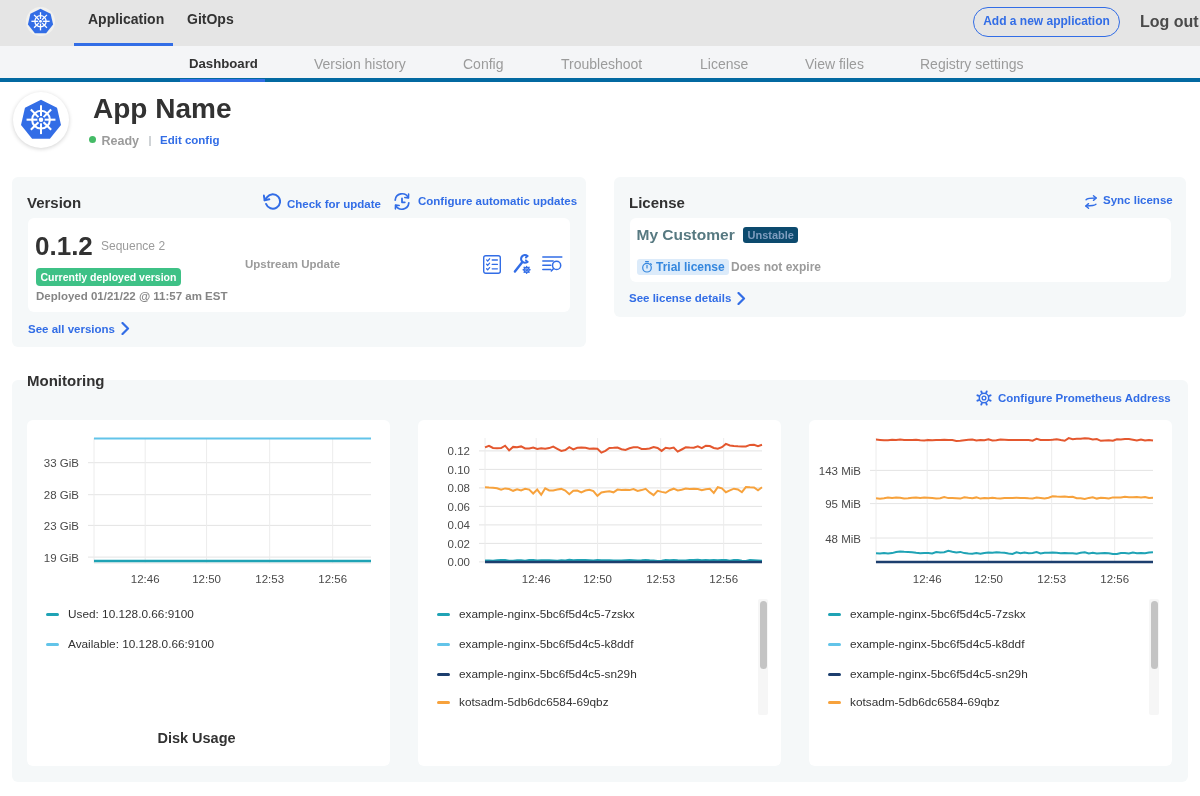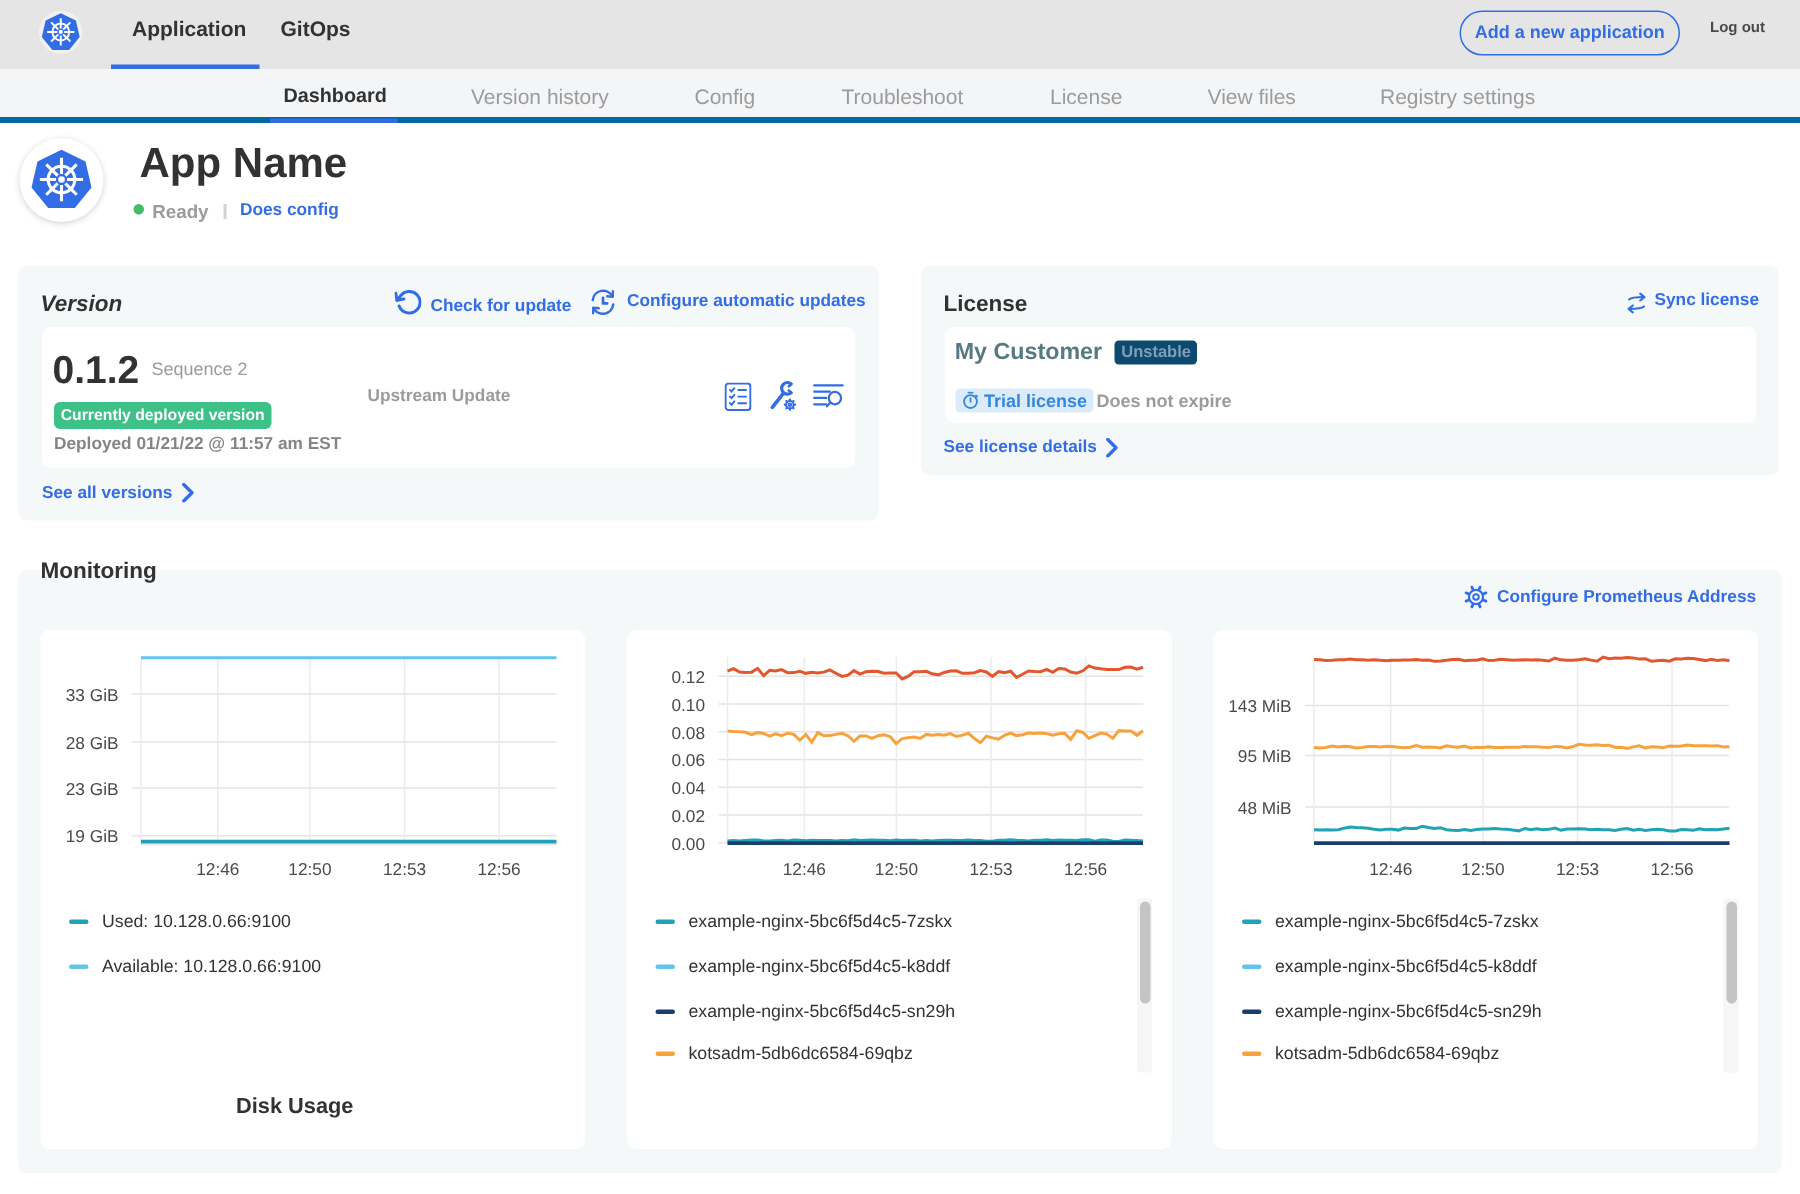--- a/index.html
+++ b/index.html
@@ -7,21 +7,21 @@
 .abs { position:absolute; }
 body { position:relative; }
 
 
 #topnav { position:absolute; left:0; top:0; width:1200px; height:46px; background:#e5e5e5; }
 #topnav .navlink { position:absolute; top:11px; font-size:14px; font-weight:700; color:#323232; }
 #appTab { left:88px; }
 #gitTab { left:187px; }
 #appTabBar { position:absolute; left:74px; top:43px; width:99px; height:3px; background:#326de6; }
 #addBtn { position:absolute; left:973px; top:7px; width:147px; height:30px; border:1.5px solid #326de6; border-radius:16px; color:#326de6; font-size:12px; font-weight:700; text-align:center; line-height:27px; }
-#logout { position:absolute; left:1140px; top:13px; font-size:10px; font-weight:700; color:#4a4a4a; white-space:nowrap; }
+#logout { position:absolute; left:1140px; top:13px; font-size:16px; font-weight:700; color:#4a4a4a; white-space:nowrap; }
 
 
 #subnav { position:absolute; left:0; top:46px; width:1200px; height:36px; background:#f4f5f7; border-bottom:4px solid #0369a1; }
 .tab { position:absolute; top:0; height:36px; line-height:36px; font-size:14px; font-weight:400; color:#9b9b9b; }
 .tab.active { color:#323232; font-weight:700; font-size:13.2px; }
 
 
 #bigLogo { position:absolute; left:13px; top:92px; width:56px; height:56px; border-radius:50%; background:#fff; box-shadow:0 1px 4px rgba(0,0,0,.18); display:flex; align-items:center; justify-content:center; }
 #appName { position:absolute; left:93px; top:93px; font-size:28px; font-weight:800; color:#323232; }
 #readyDot { position:absolute; left:88.5px; top:136px; width:7px; height:7px; border-radius:50%; background:#44bb66; }
@@ -91,24 +91,24 @@
       <line x1="20.9" y1="7.9" x2="16.1" y2="12.7"></line>
       <line x1="12.9" y1="15.9" x2="8.1" y2="20.7"></line>
     </g>
     <circle cx="14.5" cy="14.3" r="1.4" fill="#fff"></circle>
   </svg>
 </div>
 <div id="appName">App Name</div>
 <div id="readyDot"></div>
 <div id="readyTxt">Ready</div>
 <div id="readyDiv"></div>
-<div id="editCfg">Does config</div>
+<div id="editCfg">Edit config</div>
 
 <div class="card" style="left:12px; top:177px; width:574px; height:170px;"></div>
-<div class="abs cardTitle" style="left:27px; top:194px;font-style:italic;">Version</div>
+<div class="abs cardTitle" style="left:27px; top:194px;">Version</div>
 <div class="abs iconlink" style="left:263px; top:190px;align-items:flex-end;">
   <svg style="margin-top:2px" width="18" height="18" viewBox="0.5 1.5 21.5 20" fill="none" stroke="#326de6" stroke-width="2.4" stroke-linecap="round" stroke-linejoin="round">
     <polyline points="1.5 5 2.5 10.5 8 9.5"></polyline>
     <path d="M4.2 15.1 a8.6 8.6 0 1 0 1.2-8.2 L2.5 10.5"></path>
   </svg>
   <span class="link13">Check for update</span>
 </div>
 <div class="abs iconlink" style="left:392px; top:190px;">
   <svg style="margin-top:2px" width="20" height="19" viewBox="0 0 16 17" fill="none" stroke="#326de6" stroke-width="1.5" stroke-linecap="round" stroke-linejoin="round">
     <path d="M1.9 7.2 A6.2 6.2 0 0 1 13.6 5.0"></path>

